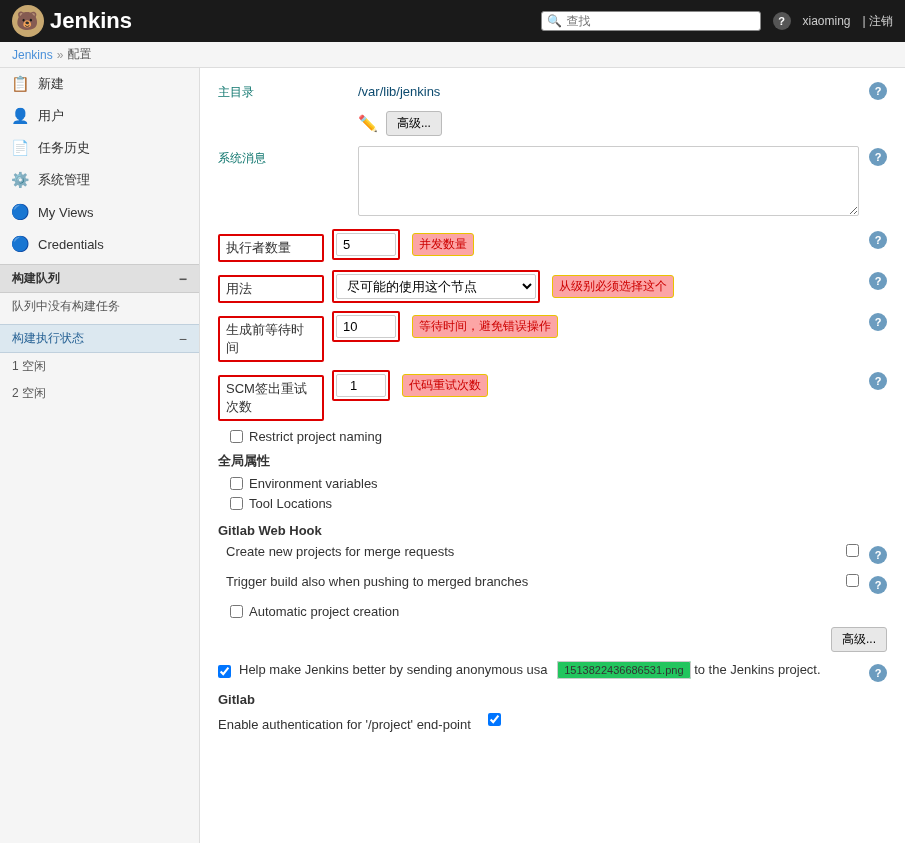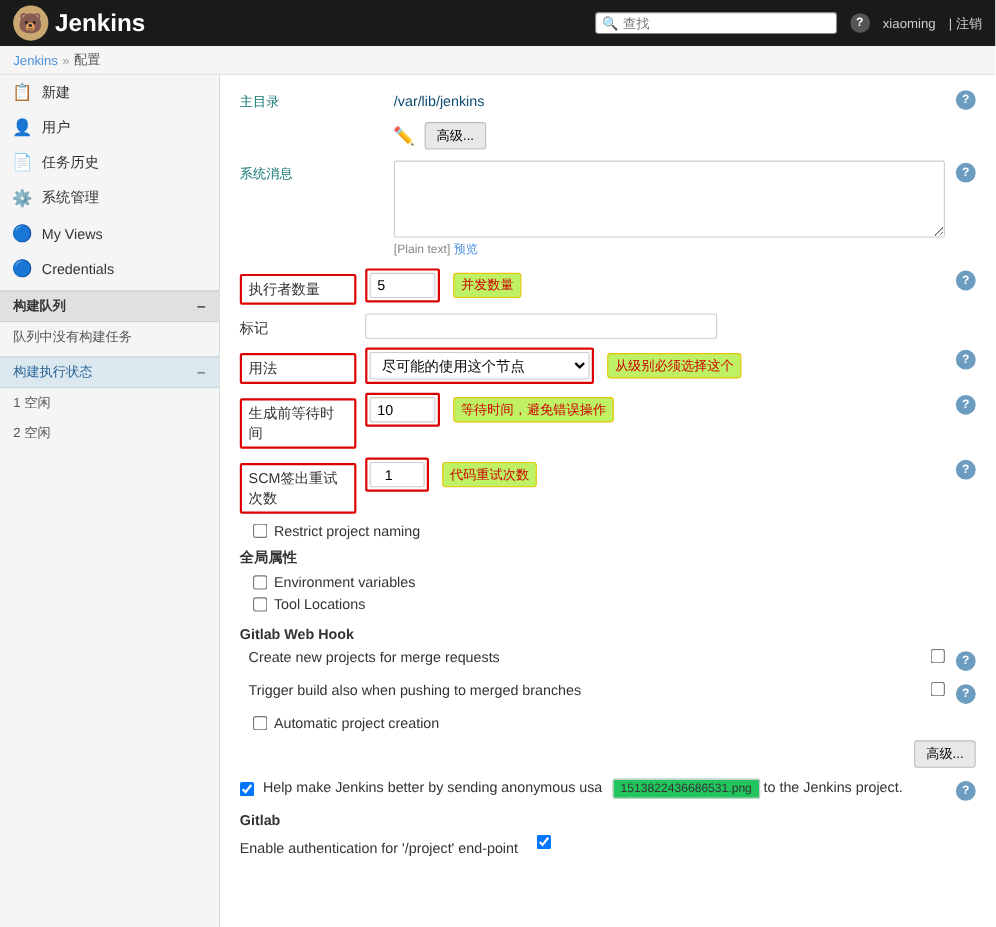--- a/index.html
+++ b/index.html
@@ -229,21 +229,21 @@
     }
 
     .plain-text-link {
       font-size: 11px;
       color: #888;
     }
     .plain-text-link a { color: #4a90d9; text-decoration: none; }
 
     
     .annotation {
-      background: #bef264;
+      background: #fca5a5;
       border: 1px solid #e8c200;
       color: #c00;
       font-size: 12px;
       padding: 2px 6px;
       border-radius: 3px;
       margin-left: 6px;
       white-space: nowrap;
     }
 
     
@@ -413,49 +413,39 @@
       <div style="display:flex;align-items:center;gap:8px;">
         <span style="font-size:16px;">✏️</span>
         <button class="adv-btn">高级...</button>
       </div>
     </div>
 
     <div class="form-row">
       <div class="form-label">系统消息</div>
       <div style="flex:1;">
         <textarea class="textarea" style=""></textarea>
-        <div class="plain-text-link">
-          <span>[Plain text]</span>
-          <a href="#">预览</a>
-        </div>
       </div>
       <div class="form-help">?</div>
     </div>
 
     <div class="row-with-box">
       <div class="row-label">
         <div style="border:2px solid #d00;padding:3px 6px;border-radius:2px;">
           <span>执行者数量</span>
         </div>
       </div>
       <div class="row-input-area">
         <div style="border:2px solid #d00;padding:2px;border-radius:2px;">
           <input class="text-input text-input-sm" type="text" value="5" style="">
         </div>
         <span class="annotation">并发数量</span>
       </div>
       <div class="form-help">?</div>
     </div>
 
-    <div class="row-with-box">
-      <div class="row-label">标记</div>
-      <div class="row-input-area">
-        <input class="text-input" style="width: 320px;" type="text" value="">
-      </div>
-    </div>
 
     <div class="row-with-box">
       <div class="row-label">
         <div style="border:2px solid #d00;padding:3px 6px;border-radius:2px;">
           <span>用法</span>
         </div>
       </div>
       <div class="row-input-area">
         <div style="border:2px solid #d00;padding:2px;border-radius:2px;">
           <select class="form-select">

